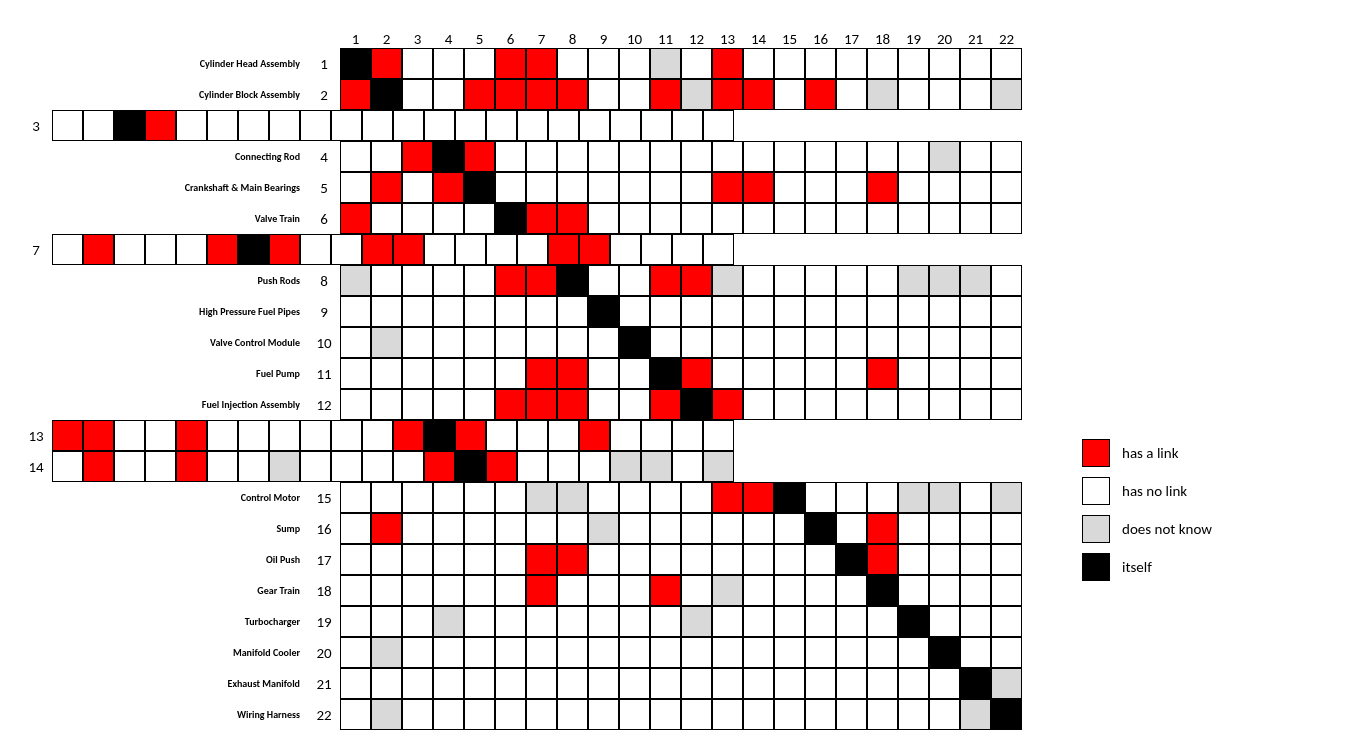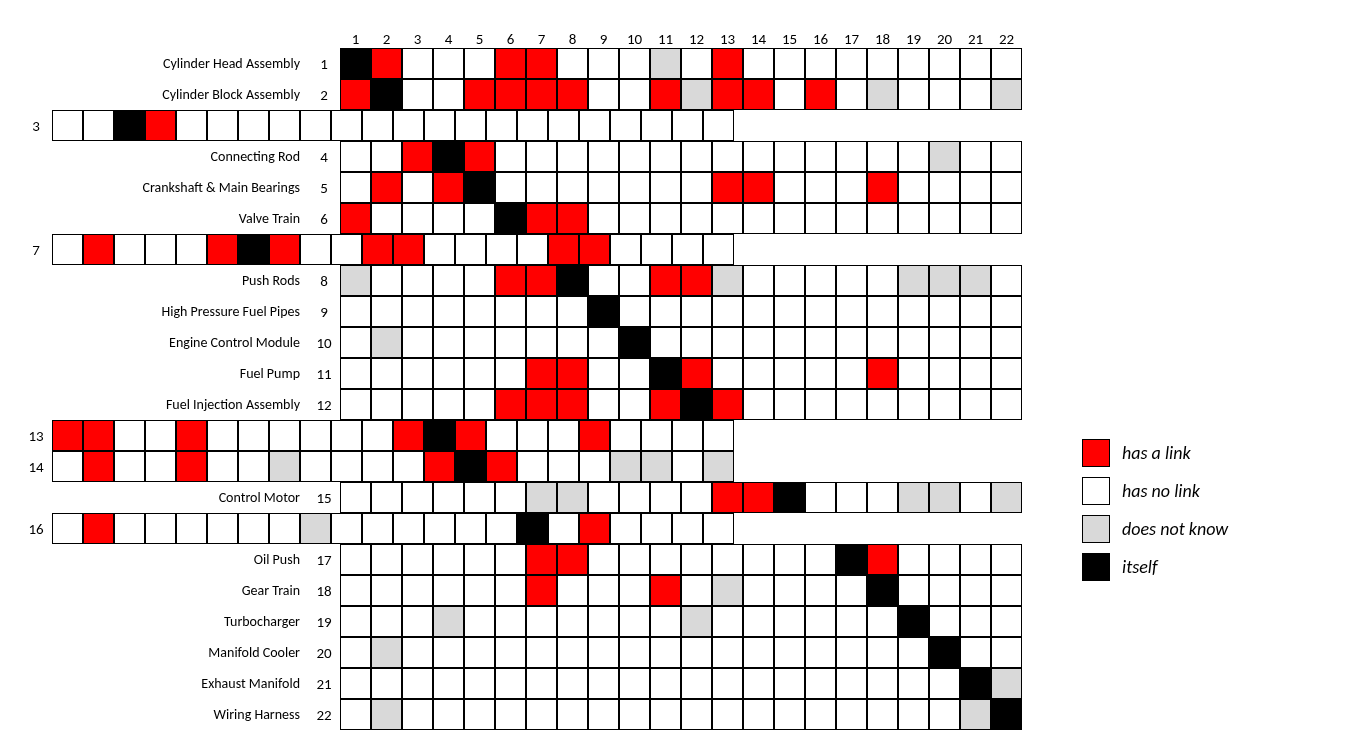--- a/index.html
+++ b/index.html
@@ -31,21 +31,22 @@
   }
   .row {
     display: flex;
     align-items: center;
     height: 31px;
   }
   .row-label {
     width: 280px;
     text-align: right;
     padding-right: 8px;
-    font-size: 14px;
+    font-size: 10px;
+    font-weight: bold;
   }
   .row-num {
     width: 32px;
     text-align: center;
     font-size: 15px;
   }
   .cell {
     width: 31px;
     height: 31px;
     border: 1px solid #000;
@@ -65,22 +66,21 @@
     align-items: center;
     margin-bottom: 10px;
   }
   .legend-swatch {
     width: 26px;
     height: 26px;
     border: 1px solid #000;
     margin-right: 12px;
   }
   .legend-label {
-    font-style: italic;
-    font-size: 18px;
+    font-size: 15px;
   }
 </style>
 </head>
 <body>
 
 <div class="wrapper">
   <div class="matrix-area">
     <div class="col-headers" id="col-headers">
         <div class="col-header">1</div>
         <div class="col-header">2</div>
@@ -332,21 +332,21 @@
           <div class="cell c-none"></div>
           <div class="cell c-none"></div>
           <div class="cell c-none"></div>
           <div class="cell c-none"></div>
           <div class="cell c-none"></div>
           <div class="cell c-none"></div>
           <div class="cell c-none"></div>
           <div class="cell c-none"></div>
         </div>
         <div class="row">
-          <div class="row-label">Engine Control Module</div>
+          <div class="row-label">Valve Control Module</div>
           <div class="row-num">10</div>
           <div class="cell c-none"></div>
           <div class="cell c-dk"></div>
           <div class="cell c-none"></div>
           <div class="cell c-none"></div>
           <div class="cell c-none"></div>
           <div class="cell c-none"></div>
           <div class="cell c-none"></div>
           <div class="cell c-none"></div>
           <div class="cell c-none"></div>
@@ -486,20 +486,21 @@
           <div class="cell c-self"></div>
           <div class="cell c-none"></div>
           <div class="cell c-none"></div>
           <div class="cell c-none"></div>
           <div class="cell c-dk"></div>
           <div class="cell c-dk"></div>
           <div class="cell c-none"></div>
           <div class="cell c-dk"></div>
         </div>
         <div class="row">
+          <div class="row-label">Sump</div>
           <div class="row-num">16</div>
           <div class="cell c-none"></div>
           <div class="cell c-link"></div>
           <div class="cell c-none"></div>
           <div class="cell c-none"></div>
           <div class="cell c-none"></div>
           <div class="cell c-none"></div>
           <div class="cell c-none"></div>
           <div class="cell c-none"></div>
           <div class="cell c-dk"></div>

